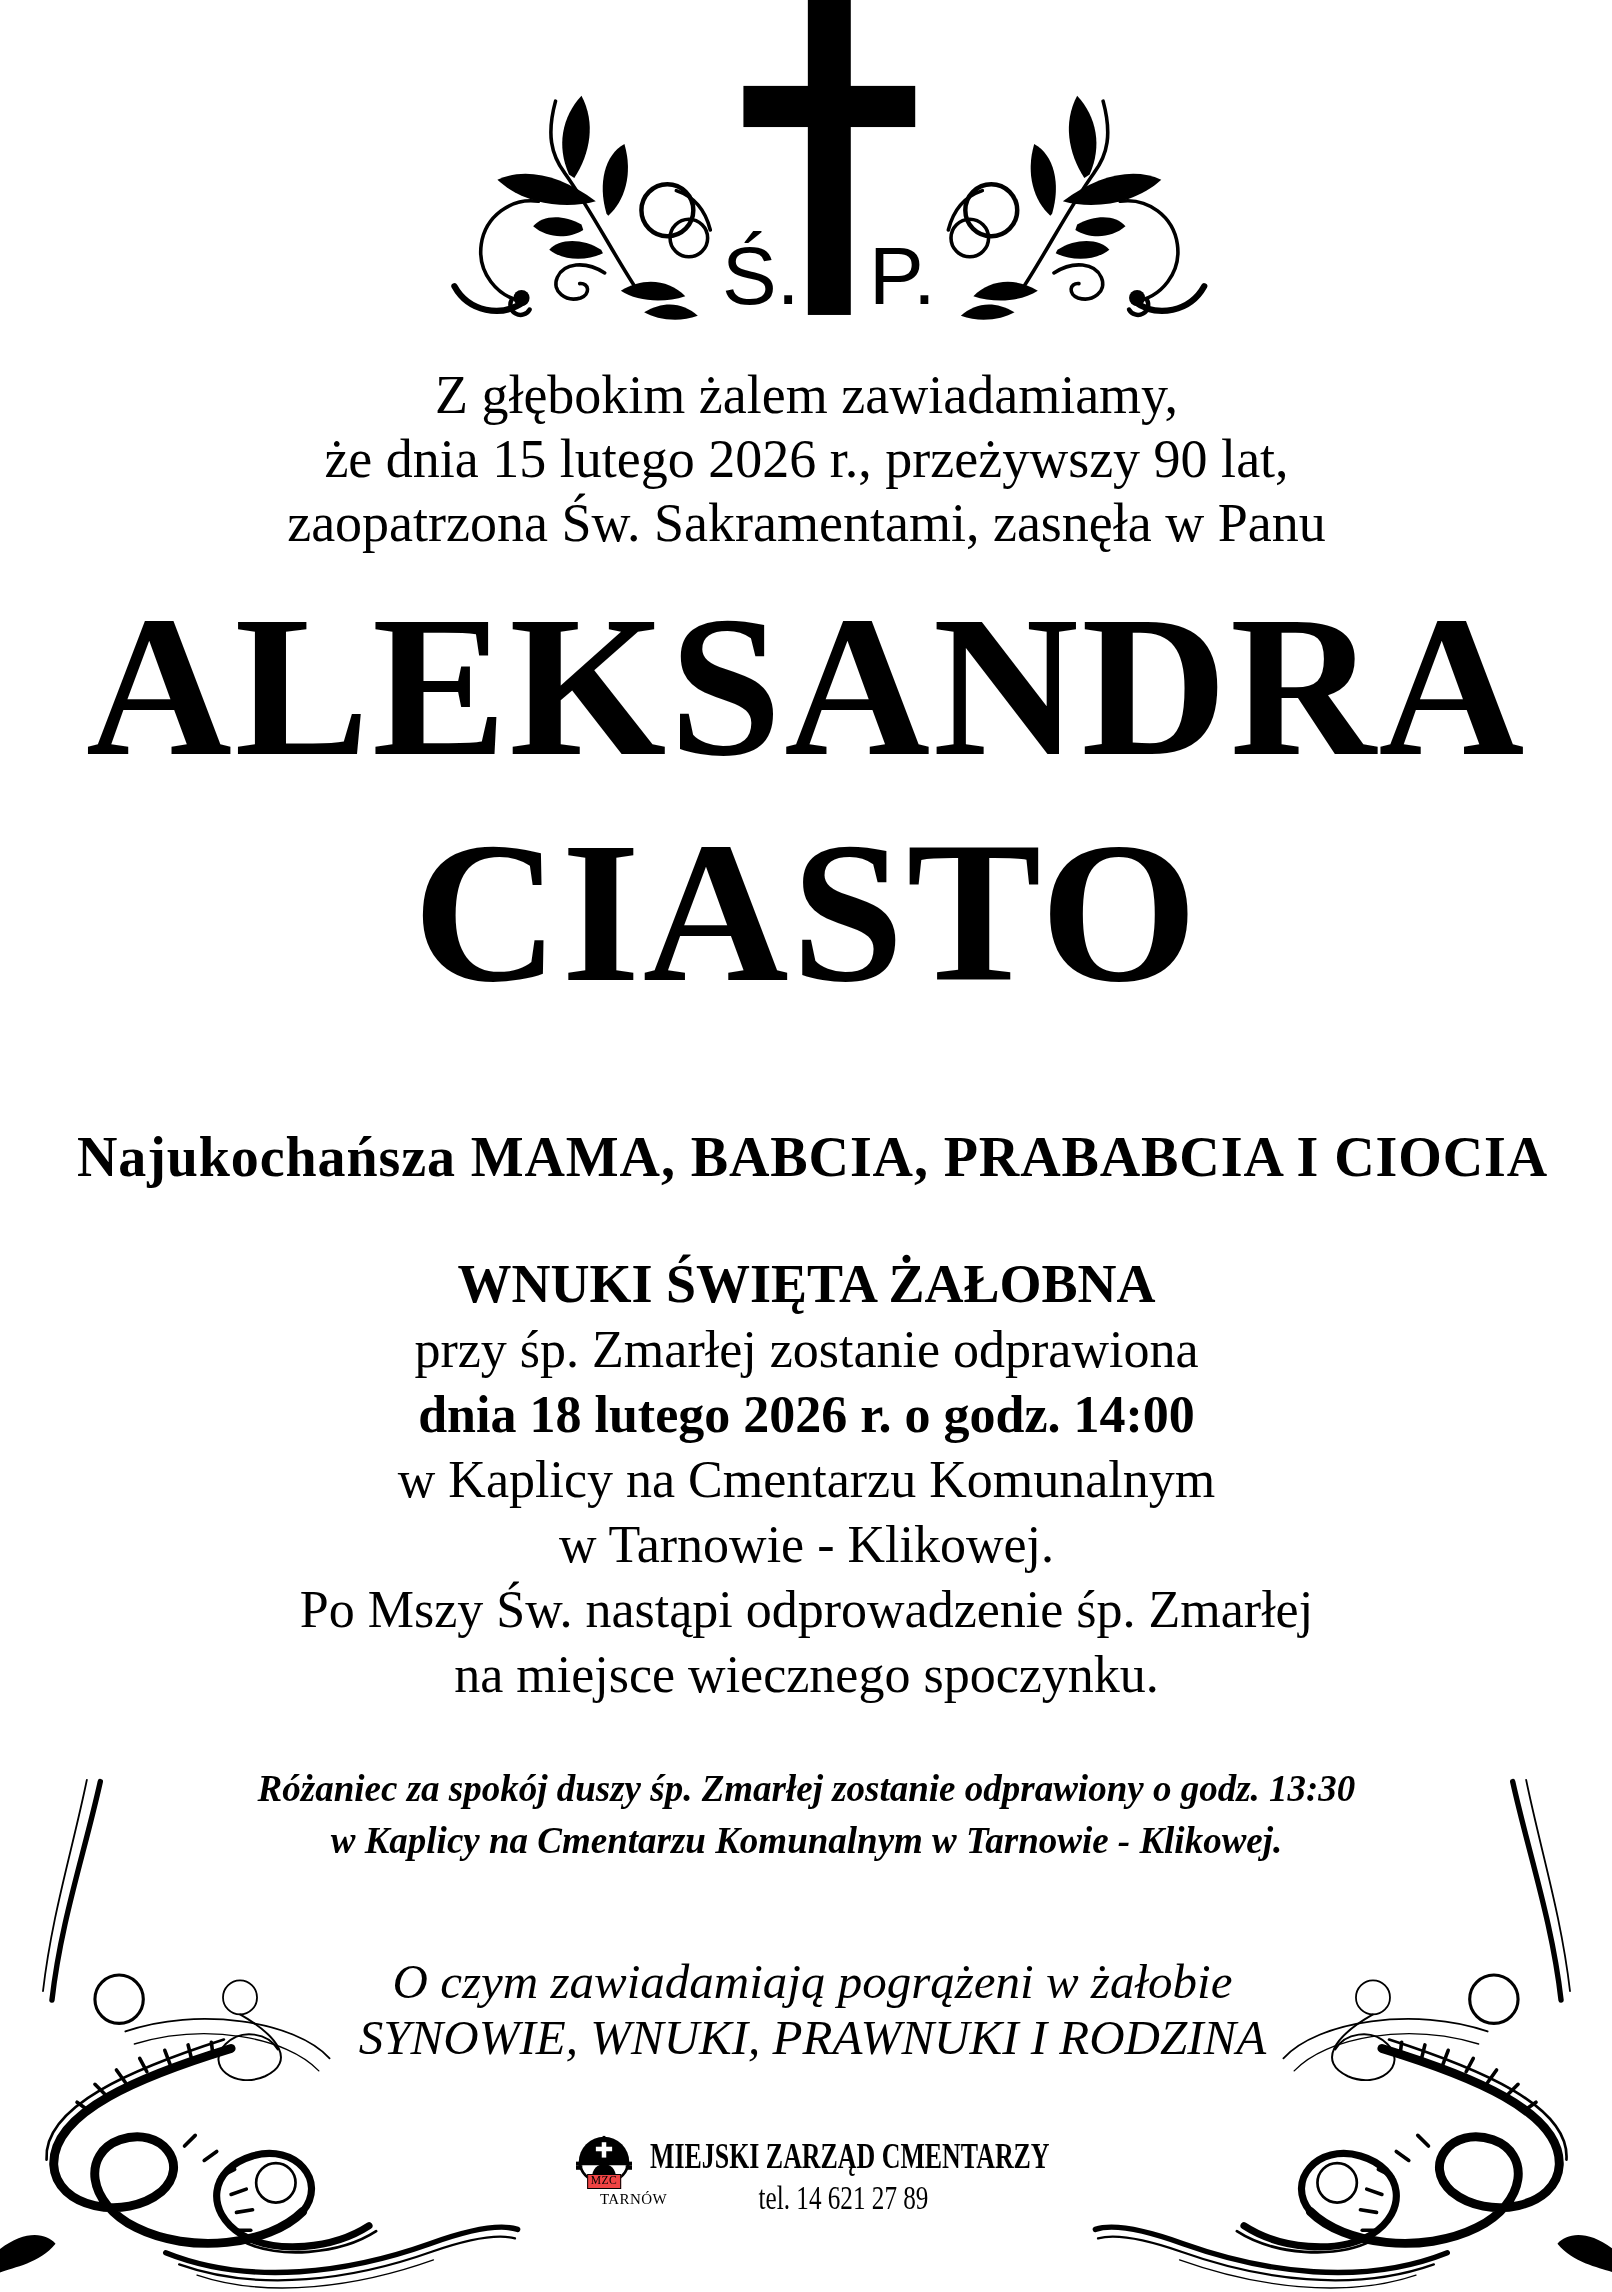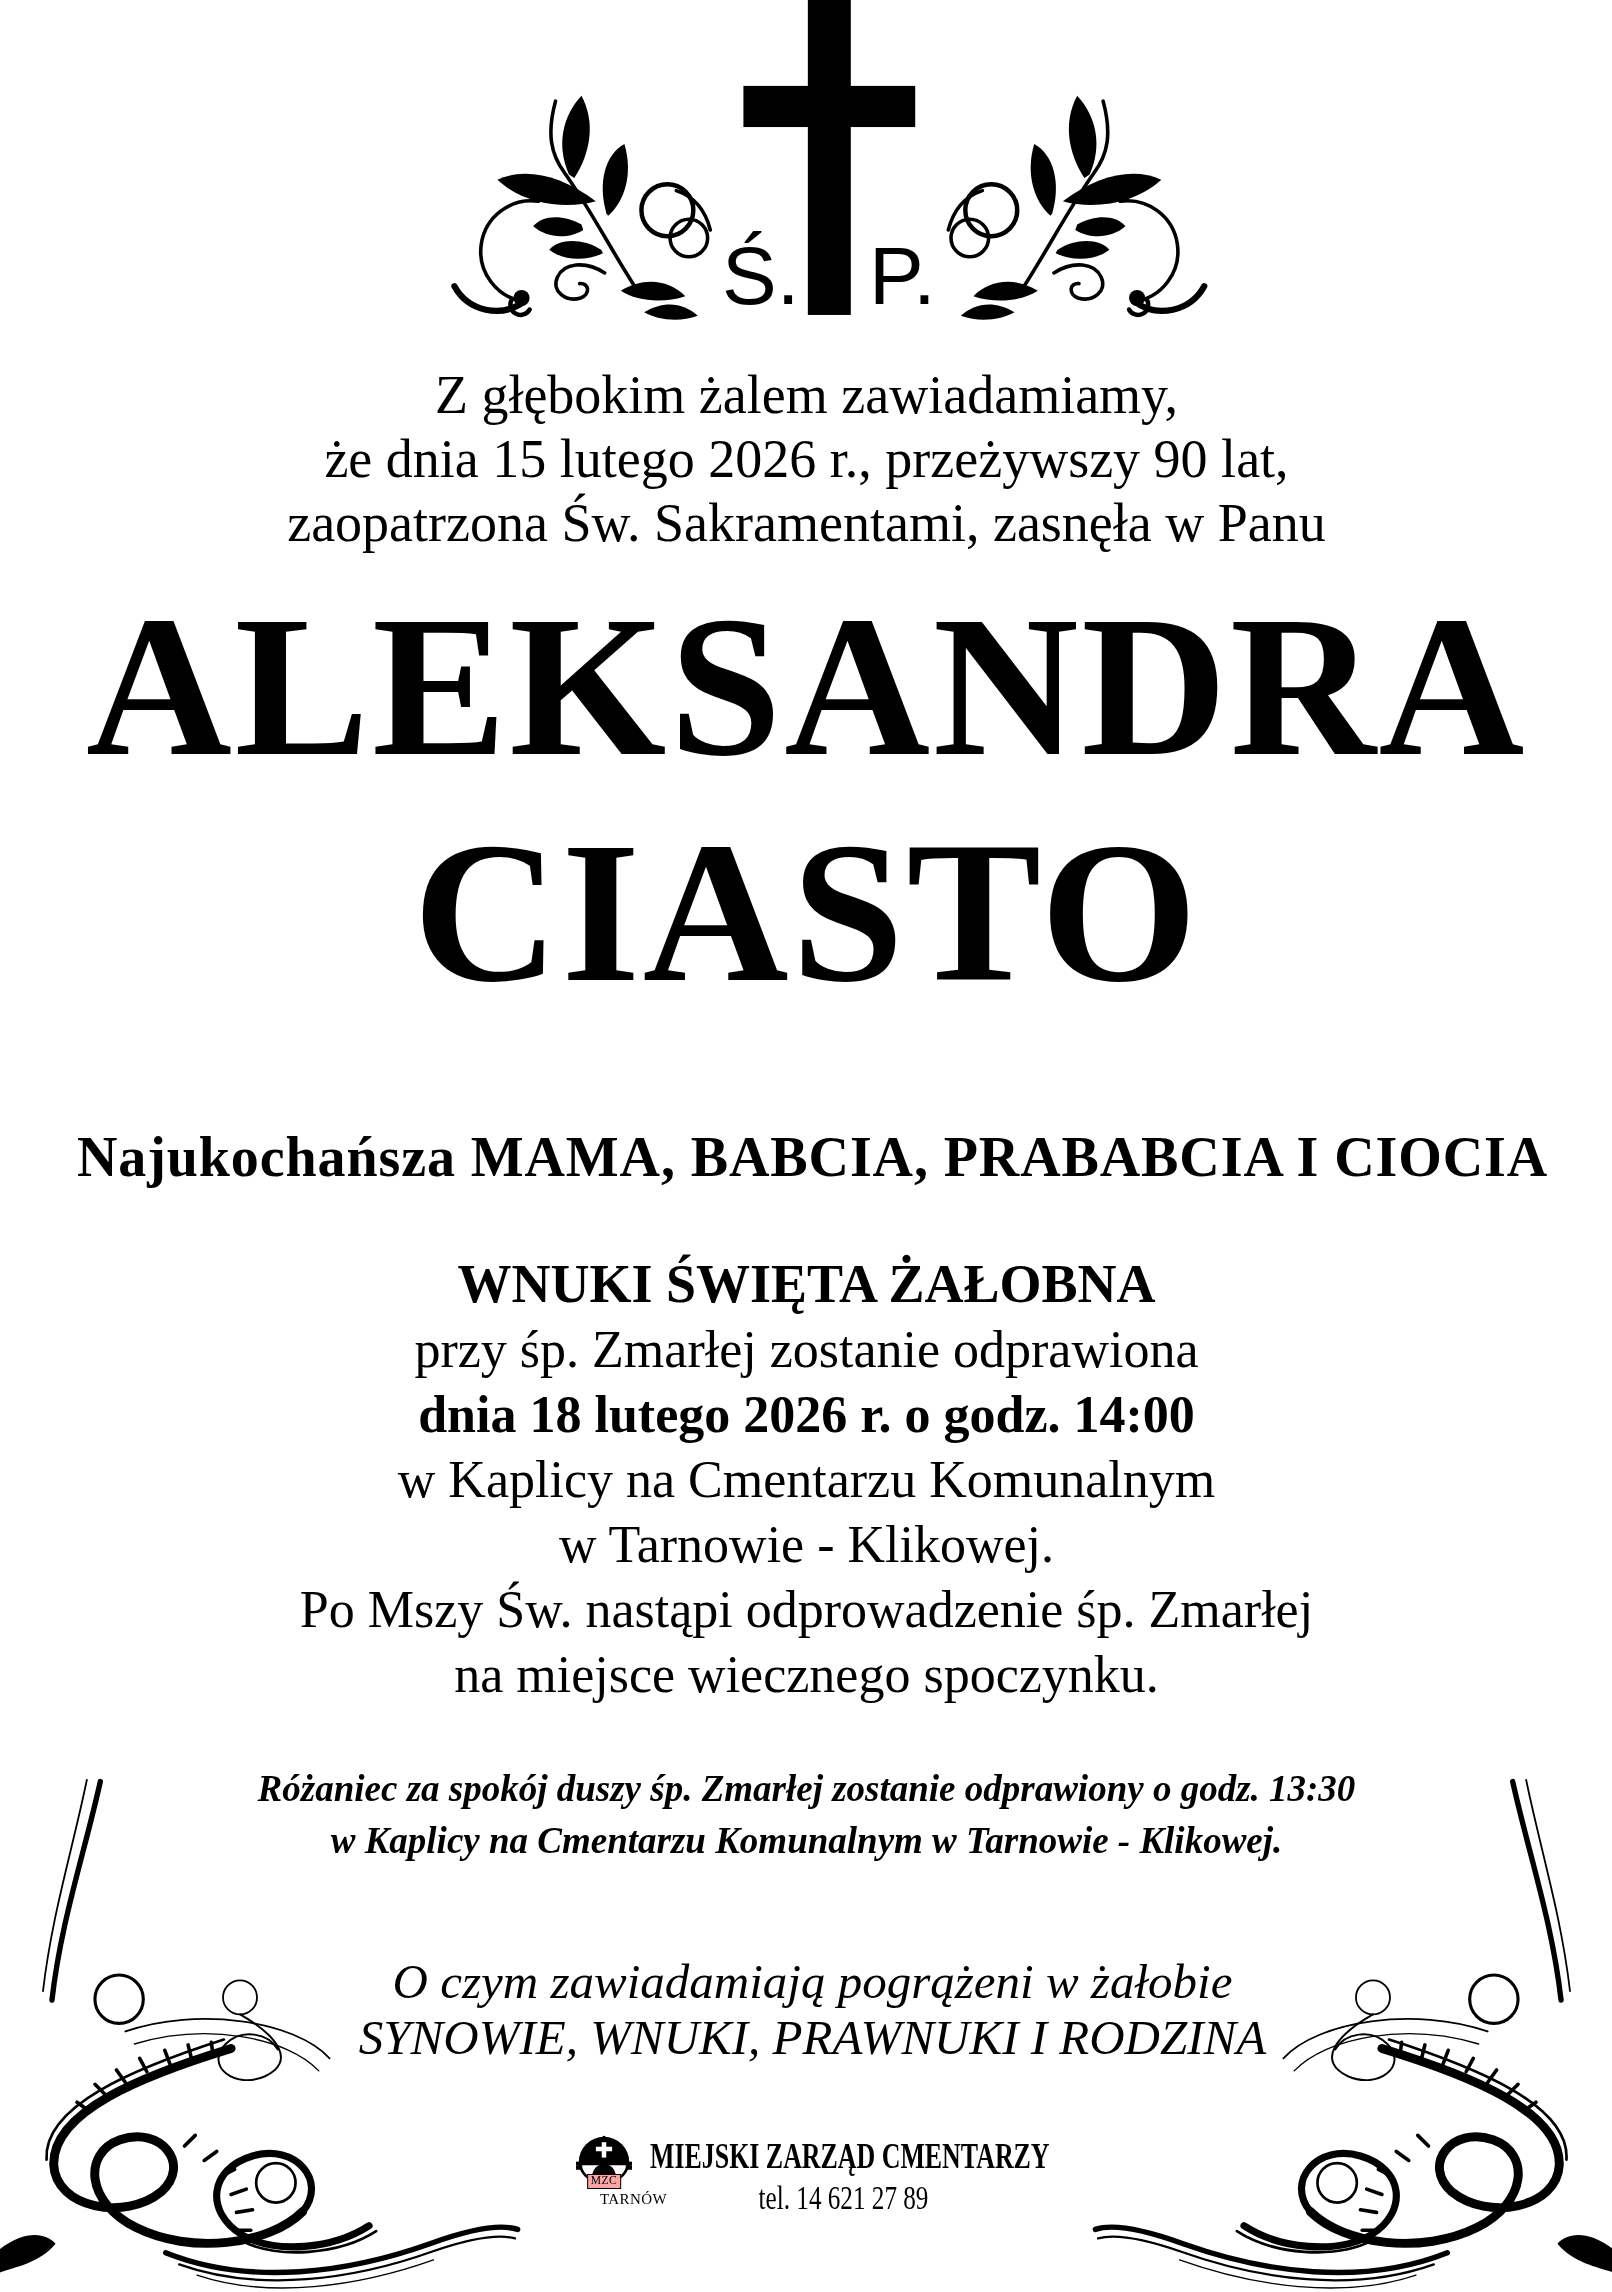--- a/index.html
+++ b/index.html
@@ -33,21 +33,21 @@
   .mourners{top:1954px;font-size:49px;line-height:56px;font-style:italic;padding-left:12px;}
   .footer{
     position:absolute;top:2135px;left:0;right:0;
     display:flex;justify-content:center;align-items:flex-start;gap:18px;
   }
   .emblem{position:relative;width:56px;height:72px;flex:0 0 auto;}
   .emblem svg{position:absolute;top:0;left:0;}
   .emblem-abbr{
     position:absolute;top:39px;left:50%;transform:translateX(-50%);
     font-size:11.6px;line-height:12.5px;font-weight:normal;
-    background:#fca5a5;border:1.8px solid #000000;padding:0 2.7px;
+    background:#ef4444;border:1.8px solid #000000;padding:0 2.7px;
     letter-spacing:0.4px;white-space:nowrap;
   }
   .emblem-city{
     position:absolute;top:56px;width:100%;text-align:center;
     font-size:15px;letter-spacing:0.4px;white-space:nowrap;margin-left:24px;
   }
   .footer-text{width:387px;}
   .footer-text-inner{
     width:523px;transform:scaleX(0.74);transform-origin:left top;
     text-align:center;

